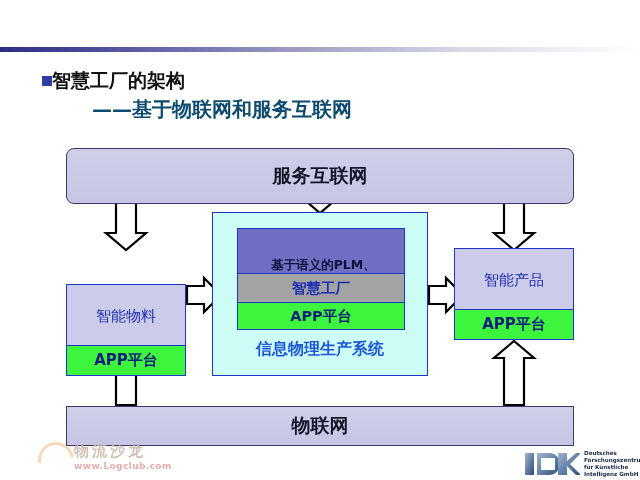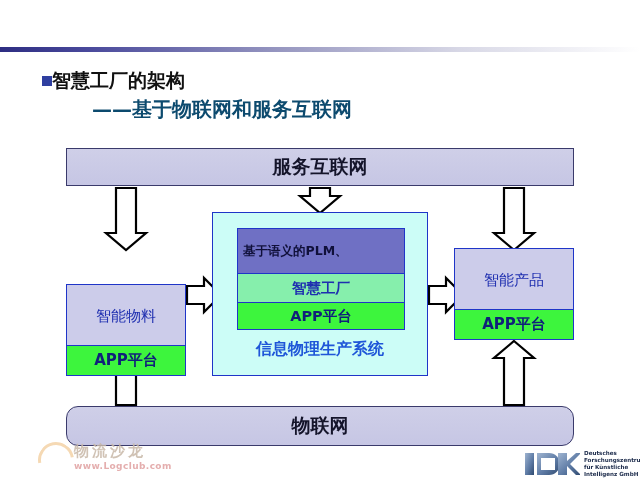--- a/index.html
+++ b/index.html
@@ -95,22 +95,22 @@
   }
 
   
   .bar {
     border: 1.5px solid #3a3a6b;
     background: linear-gradient(to bottom, #cfcfe8 0%, #c6c6e4 100%);
     font-size: 19px;
     font-weight: bold;
     color: #14142a;
   }
-  #bar-top   { left: 66px;  top: 148px; width: 508px; height: 38px; }
-  #bar-bottom{ left: 66px;  top: 406px; width: 508px; height: 40px; border-radius: 12px; }
+  #bar-top   { left: 66px;  top: 148px; width: 508px; height: 56px; border-radius: 8px; }
+  #bar-bottom{ left: 66px;  top: 406px; width: 508px; height: 40px; }
 
   
   .side-col {
     position: absolute;
     box-sizing: border-box;
     border: 1.5px solid #1f35c8;
   }
   #col-left  { left: 66px;  top: 248px; width: 120px; height: 92px; margin-top: 36px; }
   #col-right { left: 454px; top: 248px; width: 120px; height: 92px; }
 
@@ -163,30 +163,30 @@
     border: 1.5px solid #1f35c8;
   }
   #cpps-row1 {
     height: 44px;
     box-sizing: border-box;
     background: #6f70c4;
     color: #10103a;
     font-size: 12.5px;
     font-weight: bold;
     display: flex;
-    flex-direction: column;
-    align-items: flex-start;
+    flex-direction: row;
+    align-items: flex-end;
     justify-content: center;
     padding-left: 5px;
     line-height: 1.25;
   }
   #cpps-row2 {
     height: 30px;
     box-sizing: border-box;
-    background: #86efac;
+    background: #a3a3a3;
     border-top: 1.5px solid #1f35c8;
     border-bottom: 1.5px solid #1f35c8;
     display: flex;
     align-items: center;
     justify-content: center;
     font-size: 14.5px;
     font-weight: bold;
     color: #1f2fb0;
   }
   #cpps-row3 {

